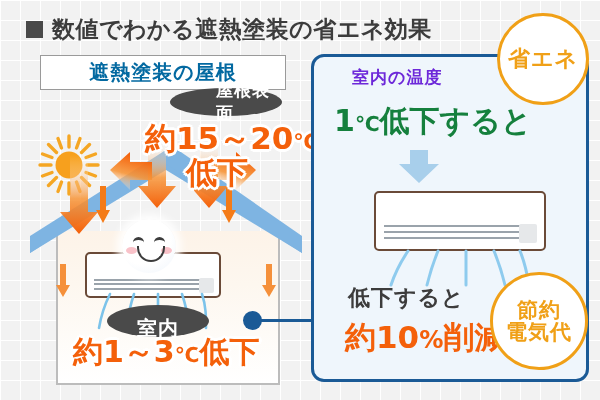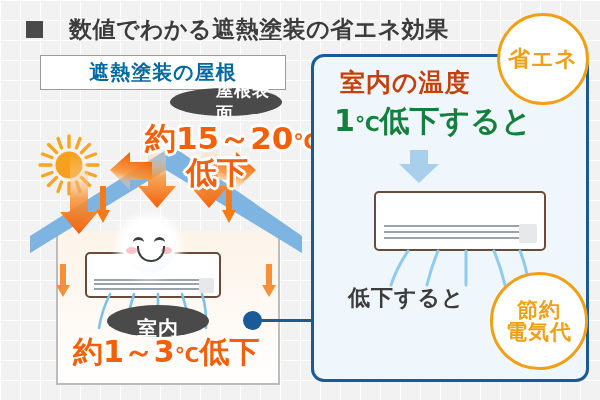--- a/index.html
+++ b/index.html
@@ -8,21 +8,21 @@
     font-family:"DejaVu Sans","Liberation Sans",sans-serif;
     background-color:#f2f2f2;
     background-image:
       linear-gradient(to right,#ffffff 1px,transparent 1px),
       linear-gradient(to bottom,#ffffff 1px,transparent 1px);
     background-size:20px 20px;
   }
   #stage{position:relative;width:600px;height:400px;}
 
   
-  .title-row{position:absolute;left:26px;top:14px;display:flex;align-items:center;gap:26px;}
+  .title-row{position:absolute;left:26px;top:14px;display:flex;align-items:center;gap:9px;}
   .sq{width:17px;height:17px;background:#4a4a4a;display:block;}
   .title-txt{font-size:23px;font-weight:bold;color:#3c3c3c;letter-spacing:.5px;white-space:nowrap;}
 
   
   .left-head{
     position:absolute;left:40px;top:55px;width:244px;height:33px;
     background:#ffffff;border:1px solid #9a9a9a;
     display:flex;align-items:center;justify-content:center;
   }
   .left-head span{font-size:20px;font-weight:bold;color:#0369a1;letter-spacing:1px;}
@@ -88,21 +88,21 @@
   #ac-right{left:374px;top:191px;width:168px;height:56px;}
 
   .breeze{position:absolute;}
 
   
   .panel{
     position:absolute;left:311px;top:54px;width:272px;height:322px;
     background:#eff6fc;border:3px solid #1a5a96;border-radius:13px;
   }
   .p-line{position:absolute;white-space:nowrap;}
-  #p-t1{left:340px;top:66px;font-size:25px;font-weight:bold;color:#c2410c;letter-spacing:1px;}
+  #p-t1{left:352px;top:66px;font-size:17px;font-weight:bold;color:#6d28d9;letter-spacing:1px;}
   #p-t2{left:334px;top:101px;font-size:30px;font-weight:bold;color:#15803d;letter-spacing:0px;}
   #p-t3{left:348px;top:283px;font-size:22px;font-weight:bold;color:#3c3c3c;letter-spacing:1px;}
   #p-t4{left:345px;top:317px;font-size:31px;font-weight:bold;color:#f4600a;}
   .pct{font-size:.78em;}
 
   .bigarrow{position:absolute;left:398px;top:150px;}
 
   
   .badge{
     position:absolute;border-radius:50%;background:#ffffff;border:3px solid #f0a017;
@@ -267,20 +267,23 @@
     <g stroke="#8ecbee" stroke-width="3" fill="none" stroke-linecap="round">
       <path d="M22 2 C14 14 9 24 5 36"></path>
       <path d="M52 2 C47 14 44 24 41 36"></path>
       <path d="M80 2 C80 14 80 24 80 36"></path>
       <path d="M108 2 C113 14 116 24 119 36"></path>
       <path d="M134 2 C139 14 141 24 143 36"></path>
     </g>
   </svg>
 
   <div class="p-line" id="p-t3">低下すると</div>
+  <div class="p-line" id="p-t4">
+    <span>約</span><span>10</span><span class="pct">%</span><span>削減</span>
+  </div>
 
   <div class="badge" id="badge-eco">
     <span>省エネ</span>
   </div>
   <div class="badge" id="badge-save">
     <span>節約</span>
     <span>電気代</span>
   </div>
 
 </div>

